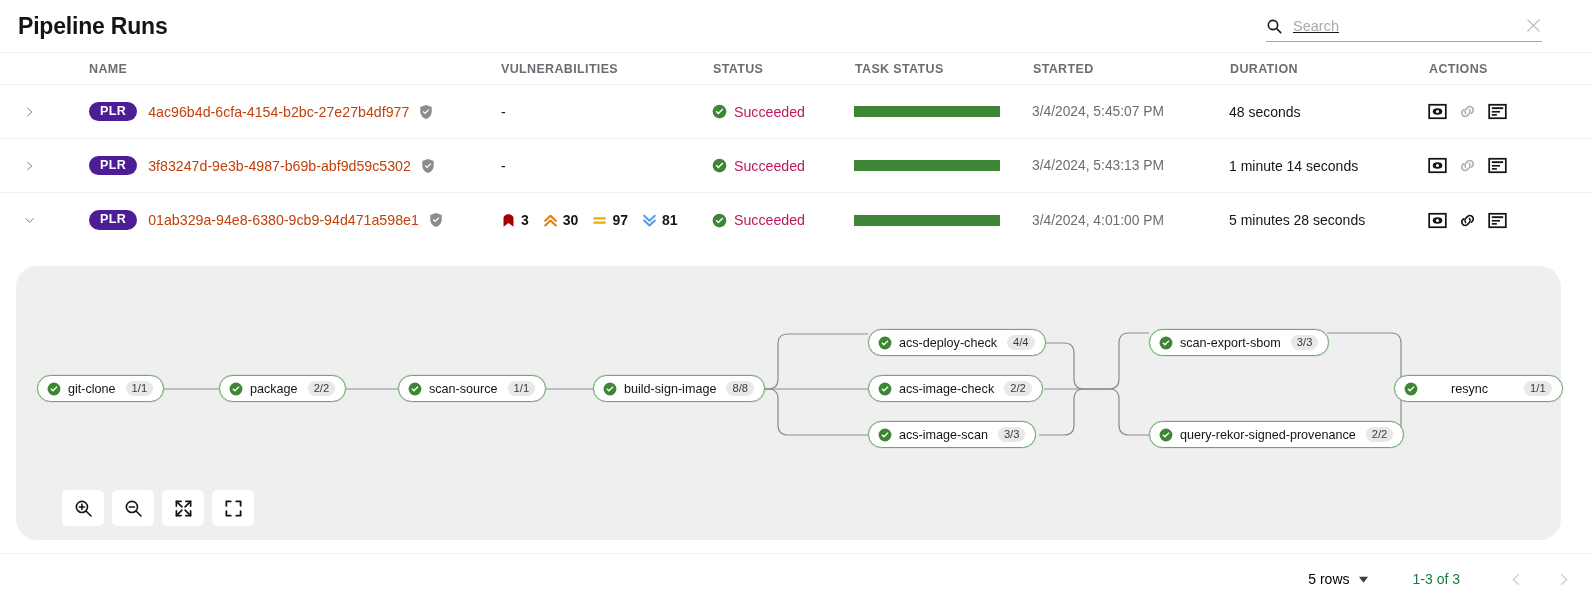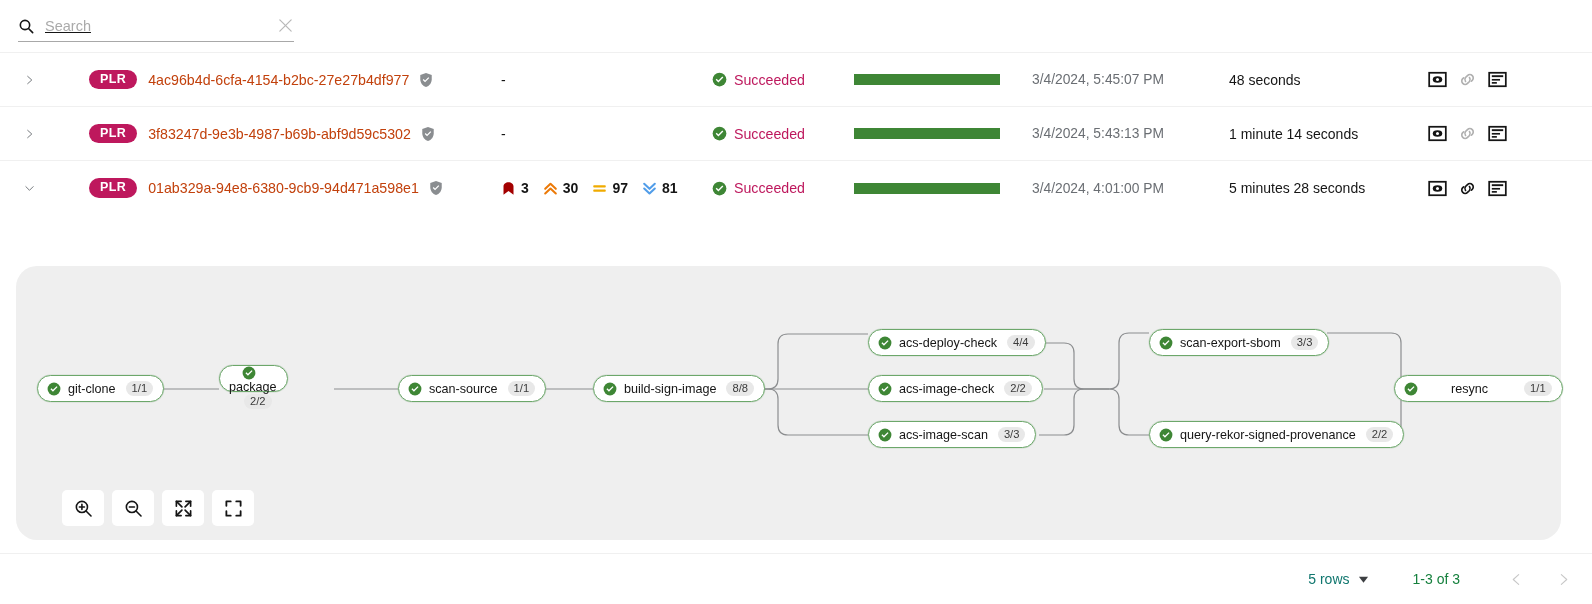--- a/index.html
+++ b/index.html
@@ -104,21 +104,21 @@
   .thead .c-dur   { padding-left: 1px; }
   .thead .c-act   { padding-left: 3px; }
 
   .chevron {
     width: 11px; height: 18px;
     color: #6a6e73;
     cursor: pointer;
   }
 
   .plr-badge {
-    background: #be185d;
+    background: #4c1d95;
     color: #ffffff;
     border-radius: 20px;
     font-size: 12.5px;
     font-weight: bold;
     letter-spacing: 0.4px;
     padding: 3px 11px 4px;
     margin-left: 31px;
     margin-right: 11px;
     line-height: 1;
   }
@@ -230,48 +230,59 @@
     border-top: 1px solid #f0f0f0;
     display: flex;
     align-items: center;
     justify-content: flex-end;
     padding-right: 22px;
     font-size: 14px;
   }
   .rows-select {
     display: flex;
     align-items: center;
-    color: #0f766e;
+    color: #000000;
     cursor: pointer;
     margin-right: 44px;
   }
   .caret-down { width: 11px; height: 11px; margin-left: 8px; color: #3c3f42; }
   .range-text { color: #15803d; margin-right: 50px; }
   .pager { display: flex; align-items: center; gap: 34px; }
   .pager svg { width: 13px; height: 15px; color: #c7c7c7; cursor: pointer; }
 </style>
 </head>
 <body>
 
 <div class="page-header">
+  <div class="page-title">Pipeline Runs</div>
   <div class="search-wrap">
     <svg class="search-icon" viewBox="0 0 24 24" fill="none" stroke="currentColor" stroke-width="2.4" stroke-linecap="round">
       <circle cx="10.5" cy="10.5" r="7"></circle>
         <line x1="15.8" y1="15.8" x2="22" y2="22"></line>
     </svg>
     <input class="search-input" type="text" value="" placeholder="Search" style="">
     <svg class="search-clear" viewBox="0 0 24 24" fill="none" stroke="currentColor" stroke-width="1.7" stroke-linecap="round">
       <line x1="4" y1="4" x2="20" y2="20"></line>
         <line x1="20" y1="4" x2="4" y2="20"></line>
     </svg>
   </div>
 </div>
 
 <div class="table">
 
+  <div class="thead">
+    <div class="c-toggle"></div>
+    <div class="c-name">NAME</div>
+    <div class="c-vuln">VULNERABILITIES</div>
+    <div class="c-status">STATUS</div>
+    <div class="c-task">TASK STATUS</div>
+    <div class="c-start">STARTED</div>
+    <div class="c-dur">DURATION</div>
+    <div class="c-act">ACTIONS</div>
+  </div>
 
   <div class="trow">
     <div class="c-toggle">
       <svg class="chevron" viewBox="0 0 24 24" fill="none" stroke="currentColor" stroke-width="2" stroke-linecap="round" stroke-linejoin="round">
           <polyline points="8,4 17,12 8,20"></polyline>
         </svg>
     </div>
     <div class="c-name">
       <span class="plr-badge">PLR</span>
       <span class="run-name">4ac96b4d-6cfa-4154-b2bc-27e27b4df977</span>
@@ -496,21 +507,21 @@
 
   <div class="node" style="left:21px; top:109px;">
     <svg class="nchk" viewBox="0 0 24 24">
         <circle cx="12" cy="12" r="11" fill="#3e8635"></circle>
         <path d="M10.2 16.6 5.9 12.3l1.6-1.6 2.7 2.7 6.3-6.3 1.6 1.6z" fill="#ffffff"></path>
       </svg>
     <span class="nlabel">git-clone</span>
     <span class="ncount">1/1</span>
   </div>
 
-  <div class="node" style="left:203px; top:99px;flex-direction:column;">
+  <div class="node" style="left:203px; top:109px;">
     <svg class="nchk" viewBox="0 0 24 24">
         <circle cx="12" cy="12" r="11" fill="#3e8635"></circle>
         <path d="M10.2 16.6 5.9 12.3l1.6-1.6 2.7 2.7 6.3-6.3 1.6 1.6z" fill="#ffffff"></path>
       </svg>
     <span class="nlabel">package</span>
     <span class="ncount">2/2</span>
   </div>
 
   <div class="node" style="left:382px; top:109px;">
     <svg class="nchk" viewBox="0 0 24 24">

